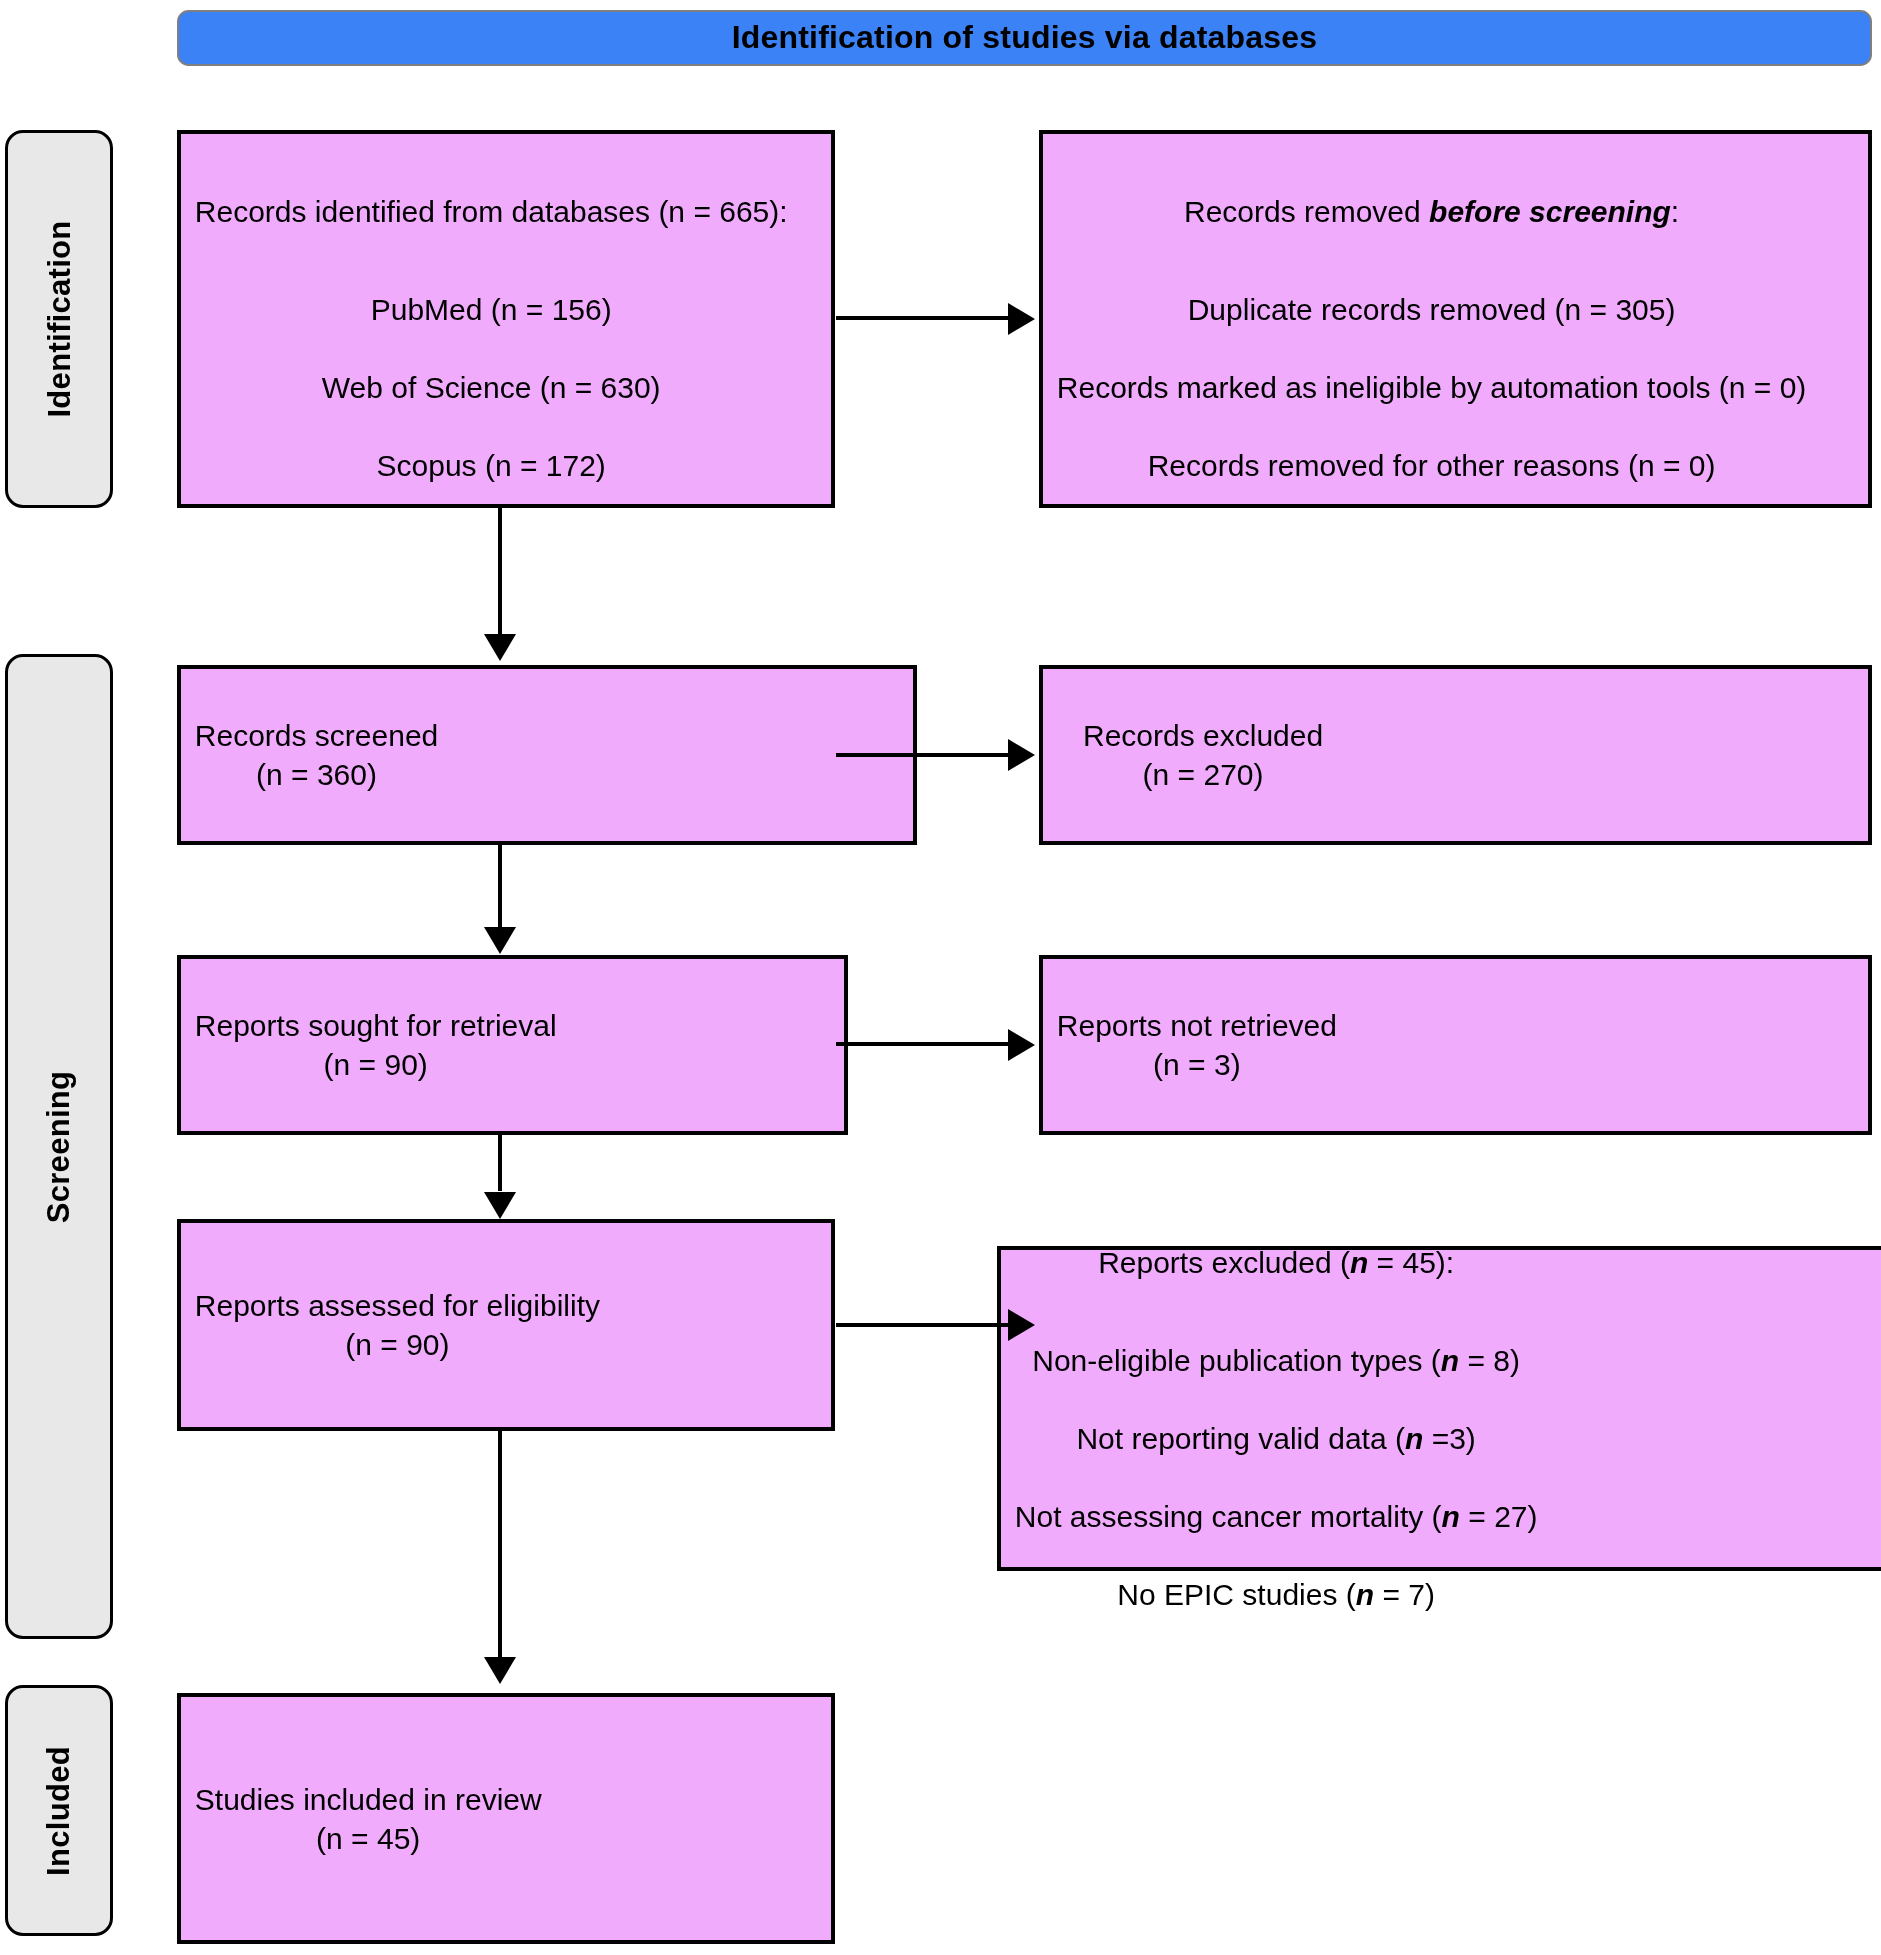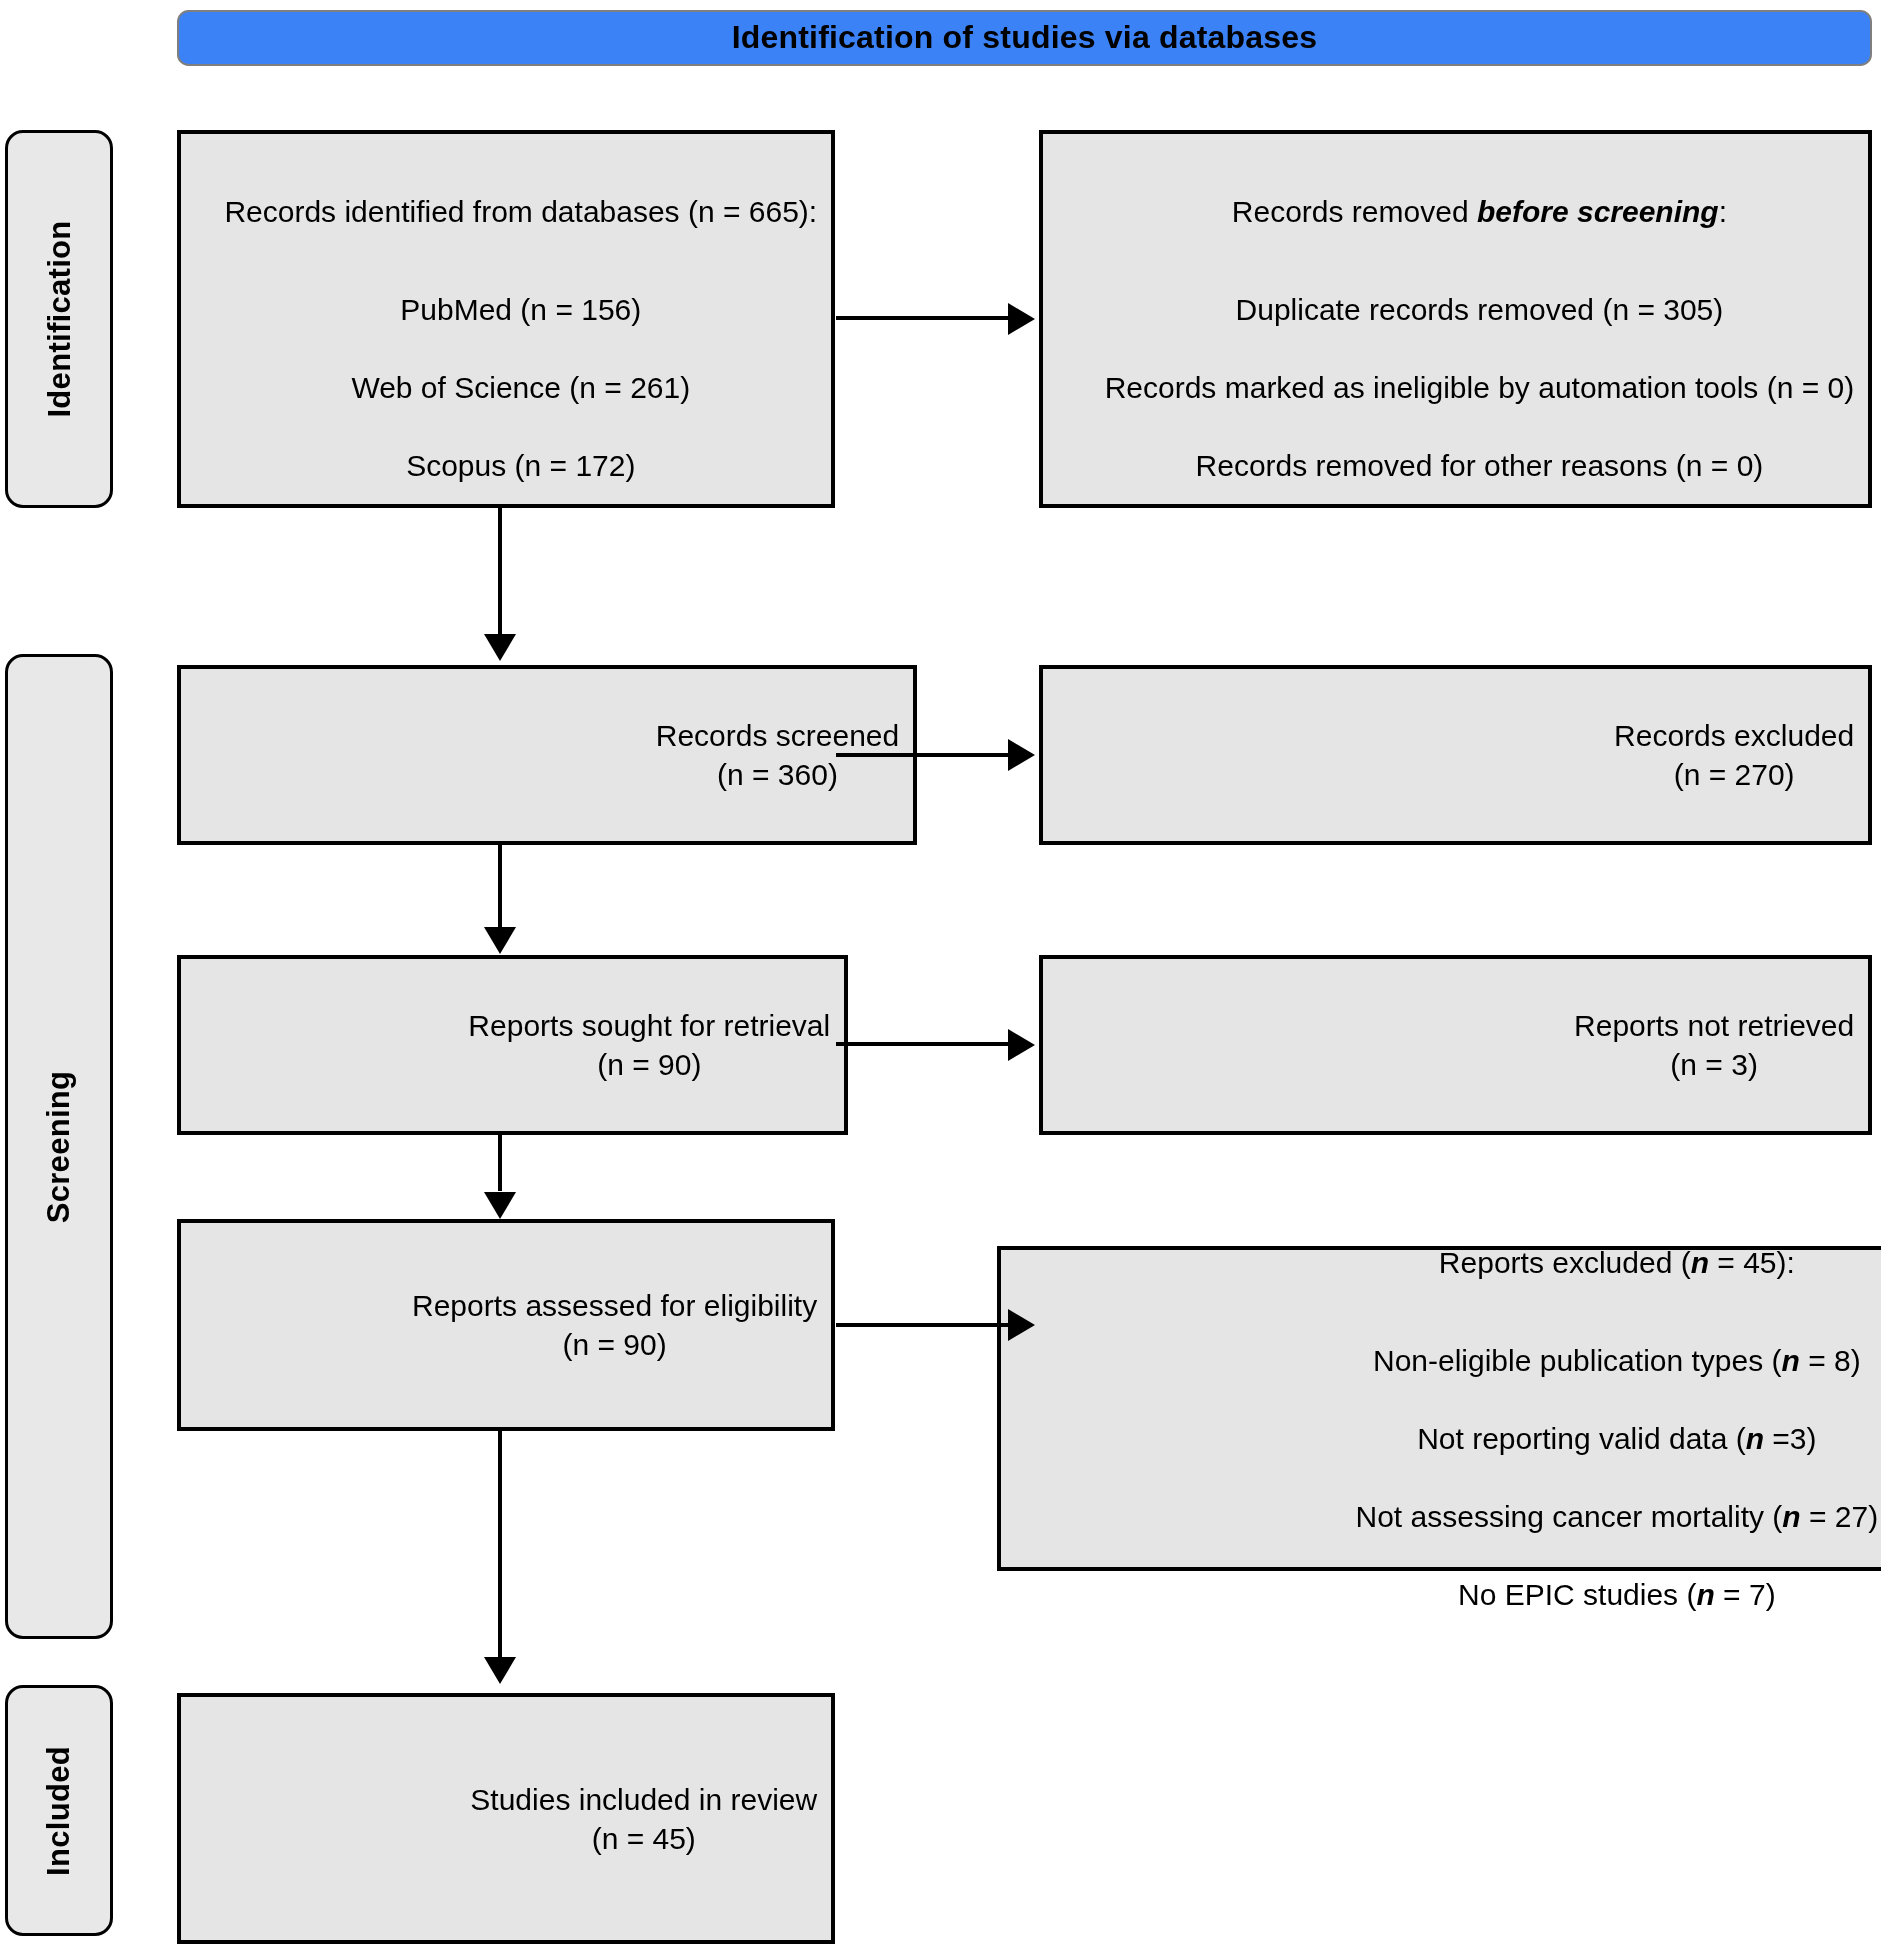--- a/index.html
+++ b/index.html
@@ -62,26 +62,26 @@
     letter-spacing: 0.3px;
     color: #000000;
   }
   #stage-identification { left: 5.3px; top: 130px; width: 108px; height: 378px; }
   #stage-screening      { left: 5.3px; top: 654px; width: 108px; height: 985px; }
   #stage-included       { left: 5.3px; top: 1685px; width: 108px; height: 251px; }
 
   
   .box {
     position: absolute;
-    background: #e5e5e5;
+    background: #f0abfc;
     border: 4.2px solid #000000;
     box-sizing: border-box;
     display: flex;
     align-items: center;
-    justify-content: flex-end;
+    justify-content: flex-start;
     padding: 7.4px 13.8px;
   }
   .box-text {
     text-align: center;
     font-size: 30px;
     line-height: 1.30;
     color: #000000;
     white-space: pre-line;
   }
   .box-text em { font-style: italic; font-weight: bold; }
@@ -144,21 +144,21 @@
   </div>
   <div class="stage" id="stage-included">
     <span class="stage-label">Included</span>
   </div>
 
   <div class="box" id="box-identified">
     <div class="box-text">
       <span>Records identified from databases (n = 665):</span>
       <span class="gap"></span>
       <span>PubMed (n = 156)</span><br>
-      <span>Web of Science (n = 261)</span><br>
+      <span>Web of Science (n = 630)</span><br>
       <span>Scopus (n = 172)</span>
     </div>
   </div>
 
   <div class="box" id="box-removed">
     <div class="box-text">
       <span>Records removed </span><em>before screening</em><span>:</span>
       <span class="gap"></span>
       <span>Duplicate records removed (n = 305)</span><br>
       <span>Records marked as ineligible by automation tools (n = 0)</span><br>

